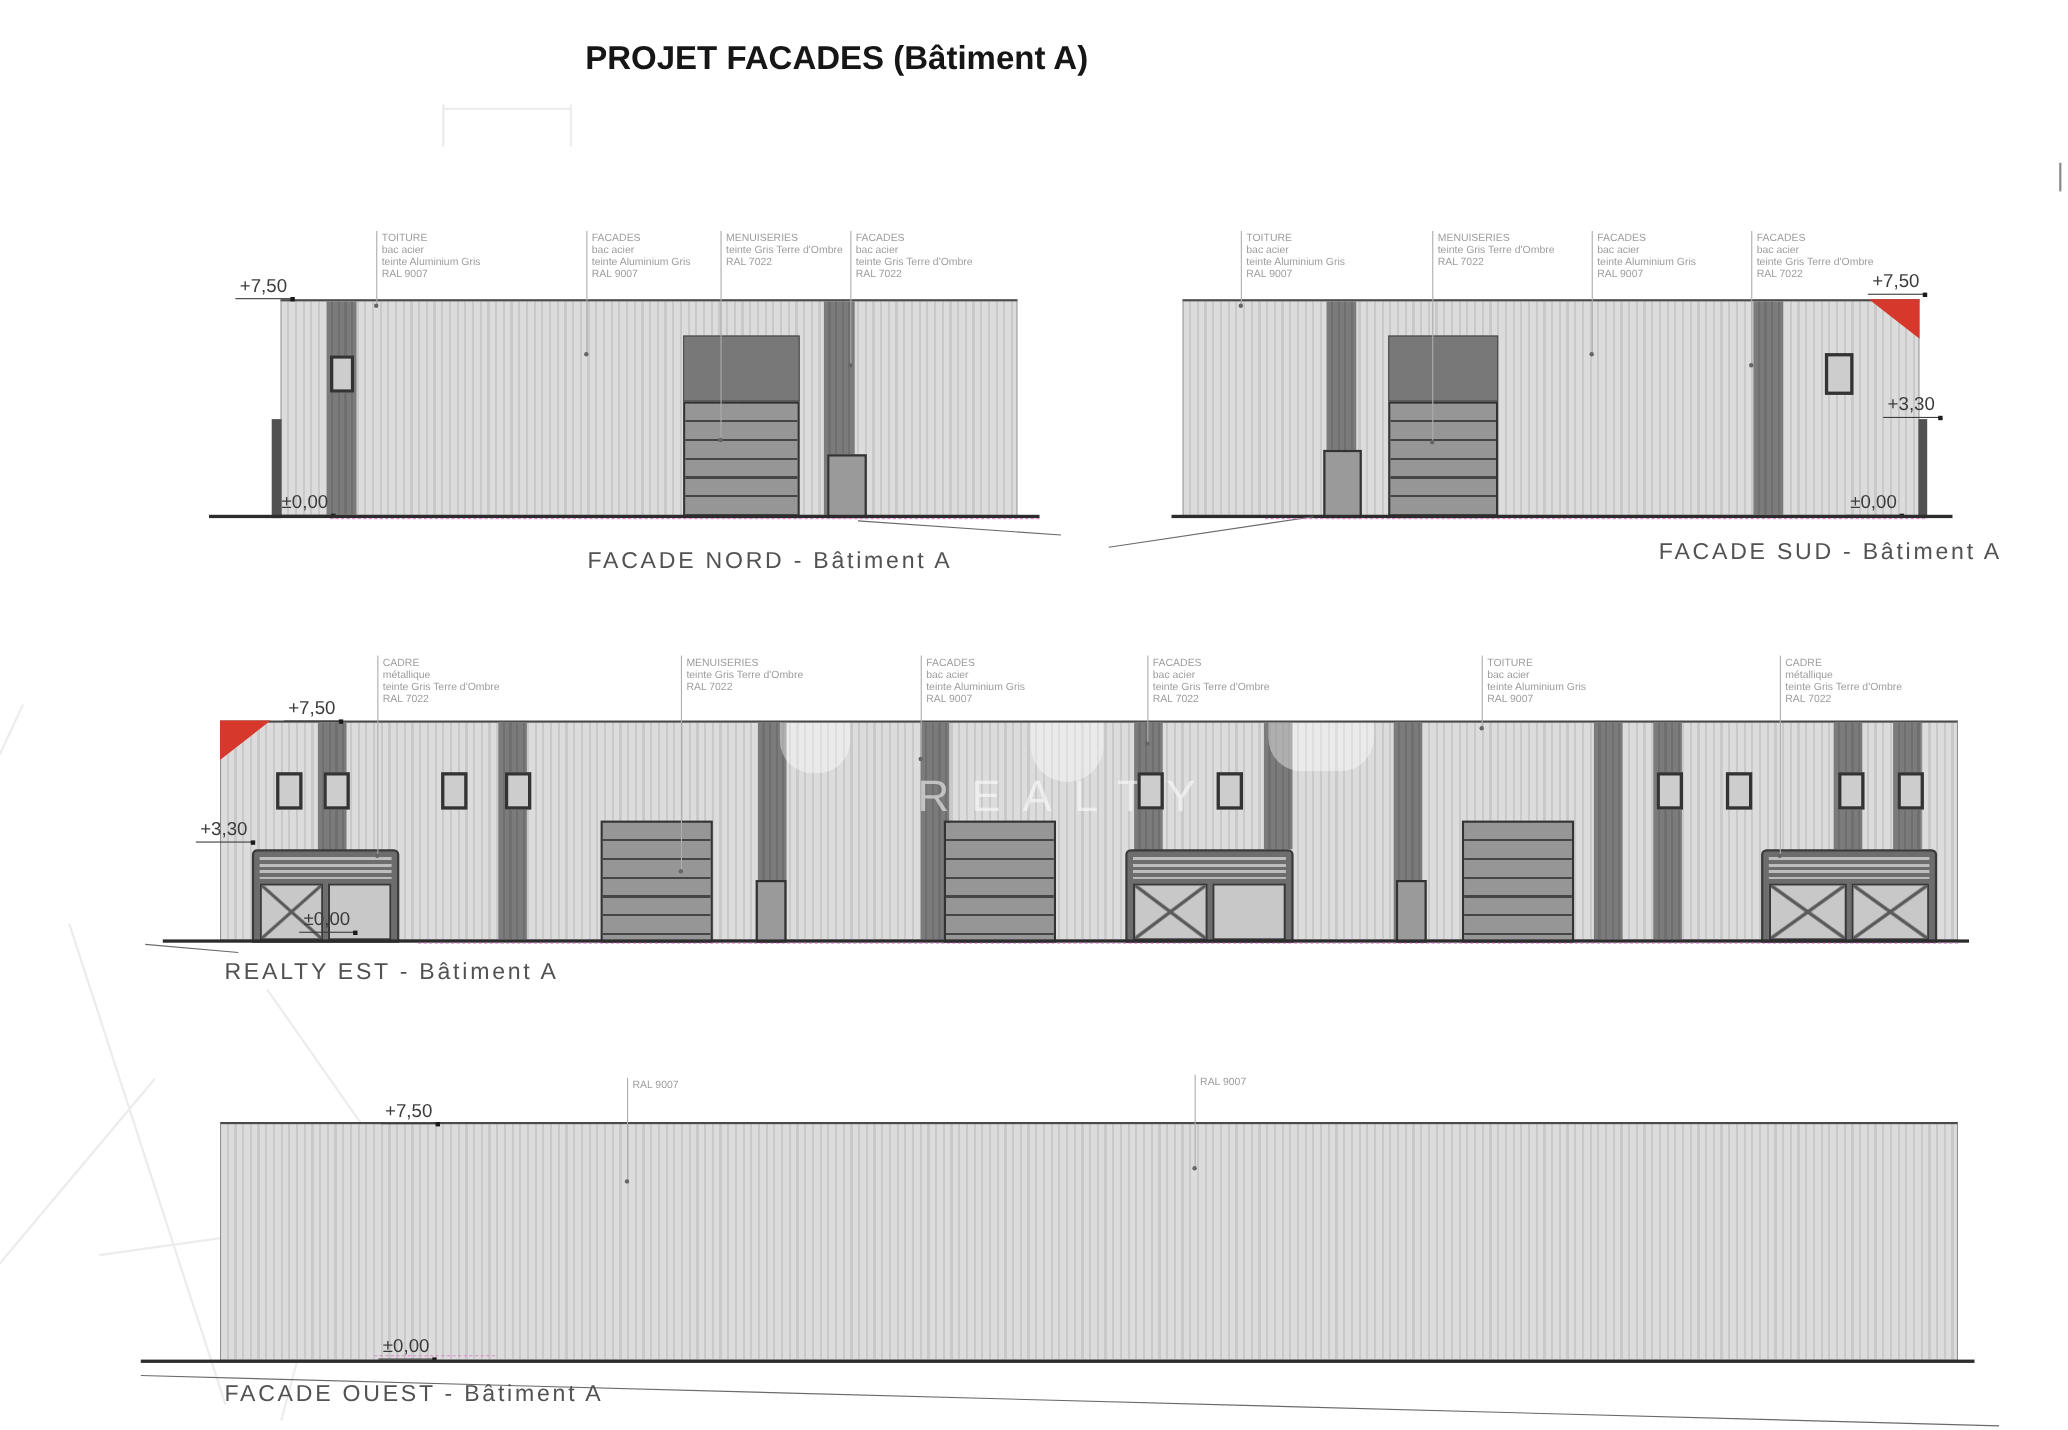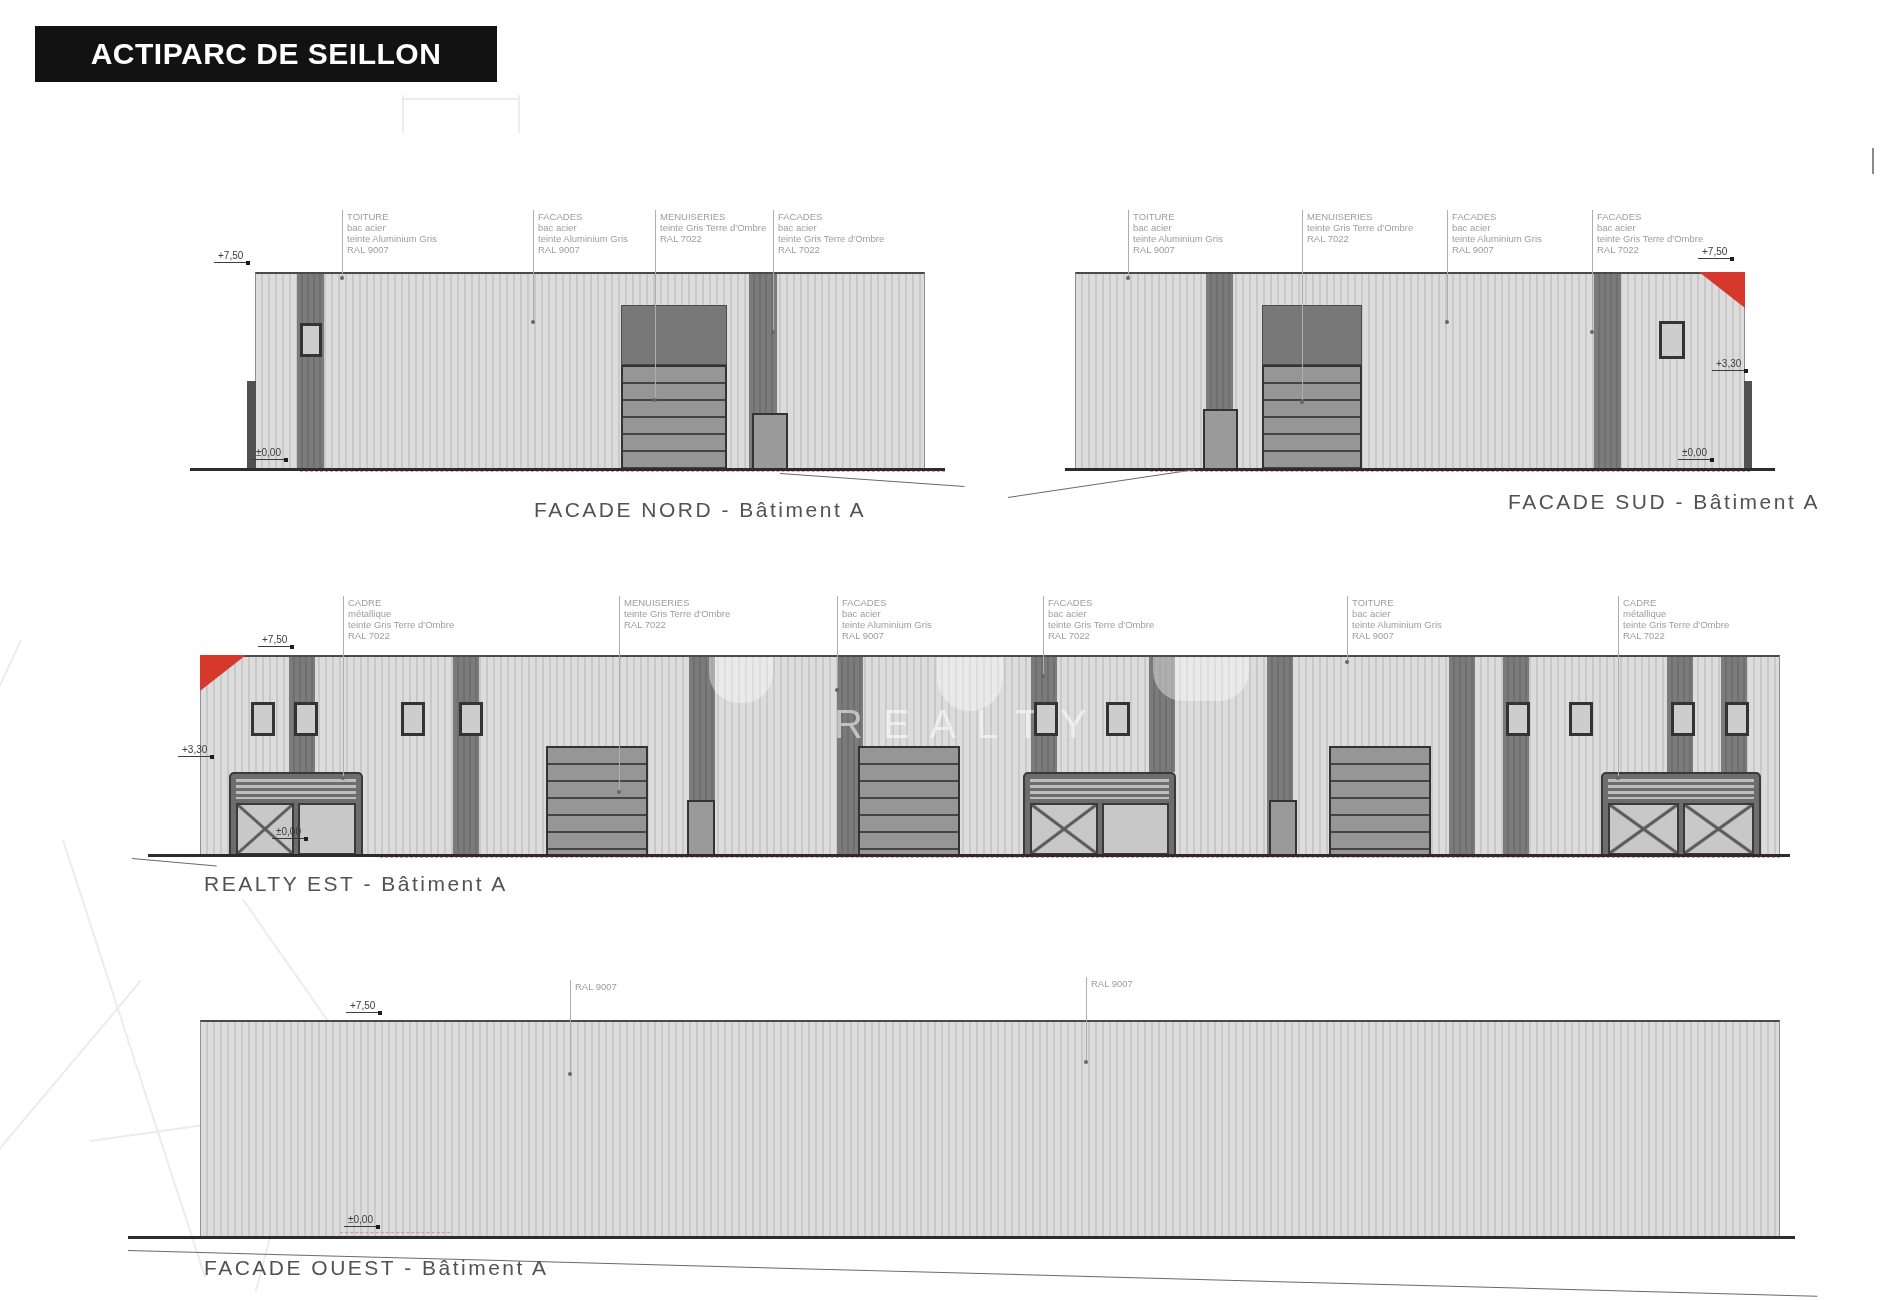--- a/index.html
+++ b/index.html
@@ -33,21 +33,21 @@
   .entr .doors{flex:1;display:flex;gap:4px;}
   .entr .pane{flex:1;background:#c8c8c8;border:2px solid #3a3a3a;box-sizing:border-box;}
   .entr .pane.x{background-image:
       linear-gradient(to top right,transparent 47%,#5a5a5a 49%,#5a5a5a 51%,transparent 53%),
       linear-gradient(to bottom right,transparent 47%,#5a5a5a 49%,#5a5a5a 51%,transparent 53%);}
   
   .ann{position:absolute;border-left:1px solid #adadad;}
   .ann::after{content:"";position:absolute;left:-3px;bottom:-2px;width:4px;height:4px;background:#666;border-radius:50%;}
   .ann .txt{position:absolute;left:4px;top:1px;width:120px;font-size:9.5px;line-height:11px;color:#9d9d9d;}
   
-  .lvl{position:absolute;font-size:10px;color:#3c3c3c;}
+  .lvl{position:absolute;font-size:17px;color:#3c3c3c;}
   .lvl .lab{display:inline-block;padding:0 4px 1px 4px;border-bottom:1.5px solid #3c3c3c;position:relative;}
   .lvl .lab::after{content:"";position:absolute;right:-3px;bottom:-3px;width:4px;height:4px;background:#1c1c1c;}
   
   .ftitle{position:absolute;font-size:21px;letter-spacing:2.5px;color:#525252;}
   
   .gline{position:absolute;background:#2c2c2c;height:2.5px;}
   .tline{position:absolute;background:#6a6a6a;height:1.2px;transform-origin:left center;}
   .mline{position:absolute;border-top:1.6px dashed #df7fd0;opacity:.85;}
   
   .wfrag{position:absolute;background:rgba(255,255,255,.4);border-radius:0 0 30px 30px;}
@@ -66,21 +66,21 @@
     <div class="sketch" style="left:140px;top:980px;width:1.5px;height:330px;transform:rotate(40deg);"></div>
     <div class="sketch" style="left:242px;top:900px;width:1.5px;height:280px;transform:rotate(-35deg);"></div>
     <div class="sketch" style="left:322px;top:1040px;width:1.5px;height:260px;transform:rotate(15deg);"></div>
     <div class="sketch" style="left:90px;top:1140px;width:300px;height:1.5px;transform:rotate(-8deg);"></div>
     <div class="sketch" style="left:402px;top:95px;width:1.5px;height:38px;"></div>
     <div class="sketch" style="left:518px;top:95px;width:1.5px;height:38px;"></div>
     <div class="sketch" style="left:402px;top:98px;width:117px;height:1.5px;"></div>
     <div class="sketch" style="left:1872px;top:148px;width:2px;height:26px;background:#8a8a8a;"></div>
   </div>
 
-  <div class="badge">ACTIPARC DE SEILLON</div>
+  <div class="htitle">PROJET FACADES (Bâtiment A)</div>
 
   <div class="layer">
     <div class="bld" style="left:255px;top:272px;width:670px;height:197px;">
       <div class="stripe" style="left:41px;top:0;width:27px;height:100%;"></div>
       <div class="win" style="left:44px;top:49px;width:22px;height:34px;"></div>
       <div class="lintel" style="left:365px;top:31px;width:106px;height:60px;"></div>
       <div class="secdoor" style="left:365px;top:91px;width:106px;height:106px;"></div>
       <div class="stripe" style="left:493px;top:0;width:28px;height:100%;"></div>
       <div class="sdoor" style="left:496px;top:139px;width:36px;height:58px;"></div>
       <div class="post" style="left:-9px;top:107px;width:9px;height:90px;"></div>

